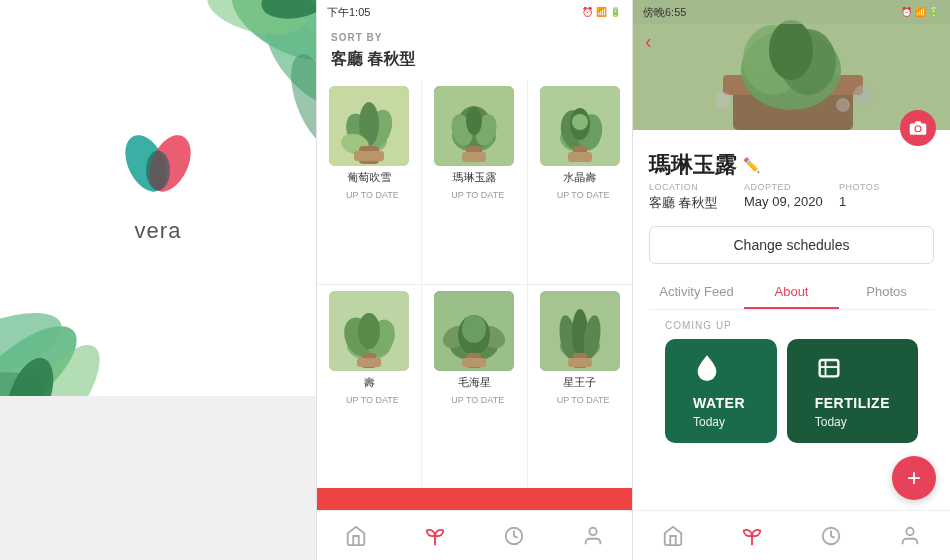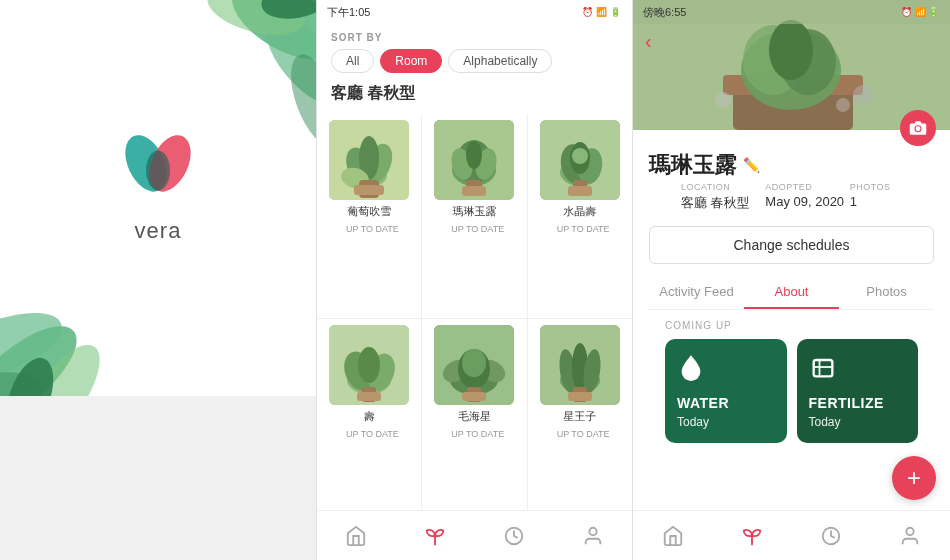--- a/index.html
+++ b/index.html
@@ -262,21 +262,20 @@
     }
     .plant-latin {
       font-size: 12px;
       color: #999;
       margin-bottom: 12px;
     }
     .plant-meta {
       display: flex;
       gap: 0;
       margin-bottom: 14px;
-      margin-left: 32px;
     }
     .meta-item {
       flex: 1;
     }
     .meta-label {
       font-size: 9px;
       color: #aaa;
       letter-spacing: 0.5px;
       text-transform: uppercase;
       margin-bottom: 2px;
@@ -325,21 +324,21 @@
       margin-bottom: 8px;
     }
     .care-cards {
       display: flex;
       gap: 10px;
       padding: 0 16px;
     }
     .care-card {
       flex: 1;
       border-radius: 10px;
-      padding: 14px 12px;
+      padding: 14px 28px;
       color: white;
       display: flex;
       flex-direction: column;
       gap: 4px;
     }
     .care-card.water {
       background: #1a6b4a;
     }
     .care-card.fertilize {
       background: #1a5a3a;
@@ -429,25 +428,20 @@
   <div class="status-bar">
     <span class="status-bar-time">下午1:05</span>
     <div class="status-icons">
       <span>⏰</span>
       <span>📶</span>
       <span>🔋</span>
     </div>
   </div>
   <div class="screen2-header">
     <div class="sort-label">SORT BY</div>
-    <div class="sort-chips">
-      <span class="chip">All</span>
-      <span class="chip active">Room</span>
-      <span class="chip">Alphabetically</span>
-    </div>
     <div class="section-title">客廳 春秋型</div>
   </div>
 
   <div class="plants-grid">
 
     <div class="plant-card">
       <div class="plant-img img-succulent1">
         <svg viewBox="0 0 80 80" xmlns="http://www.w3.org/2000/svg">
           <rect width="80" height="80" fill="#c5d9a0"></rect>
           <ellipse cx="40" cy="55" rx="18" ry="12" fill="#8db87a"></ellipse>

